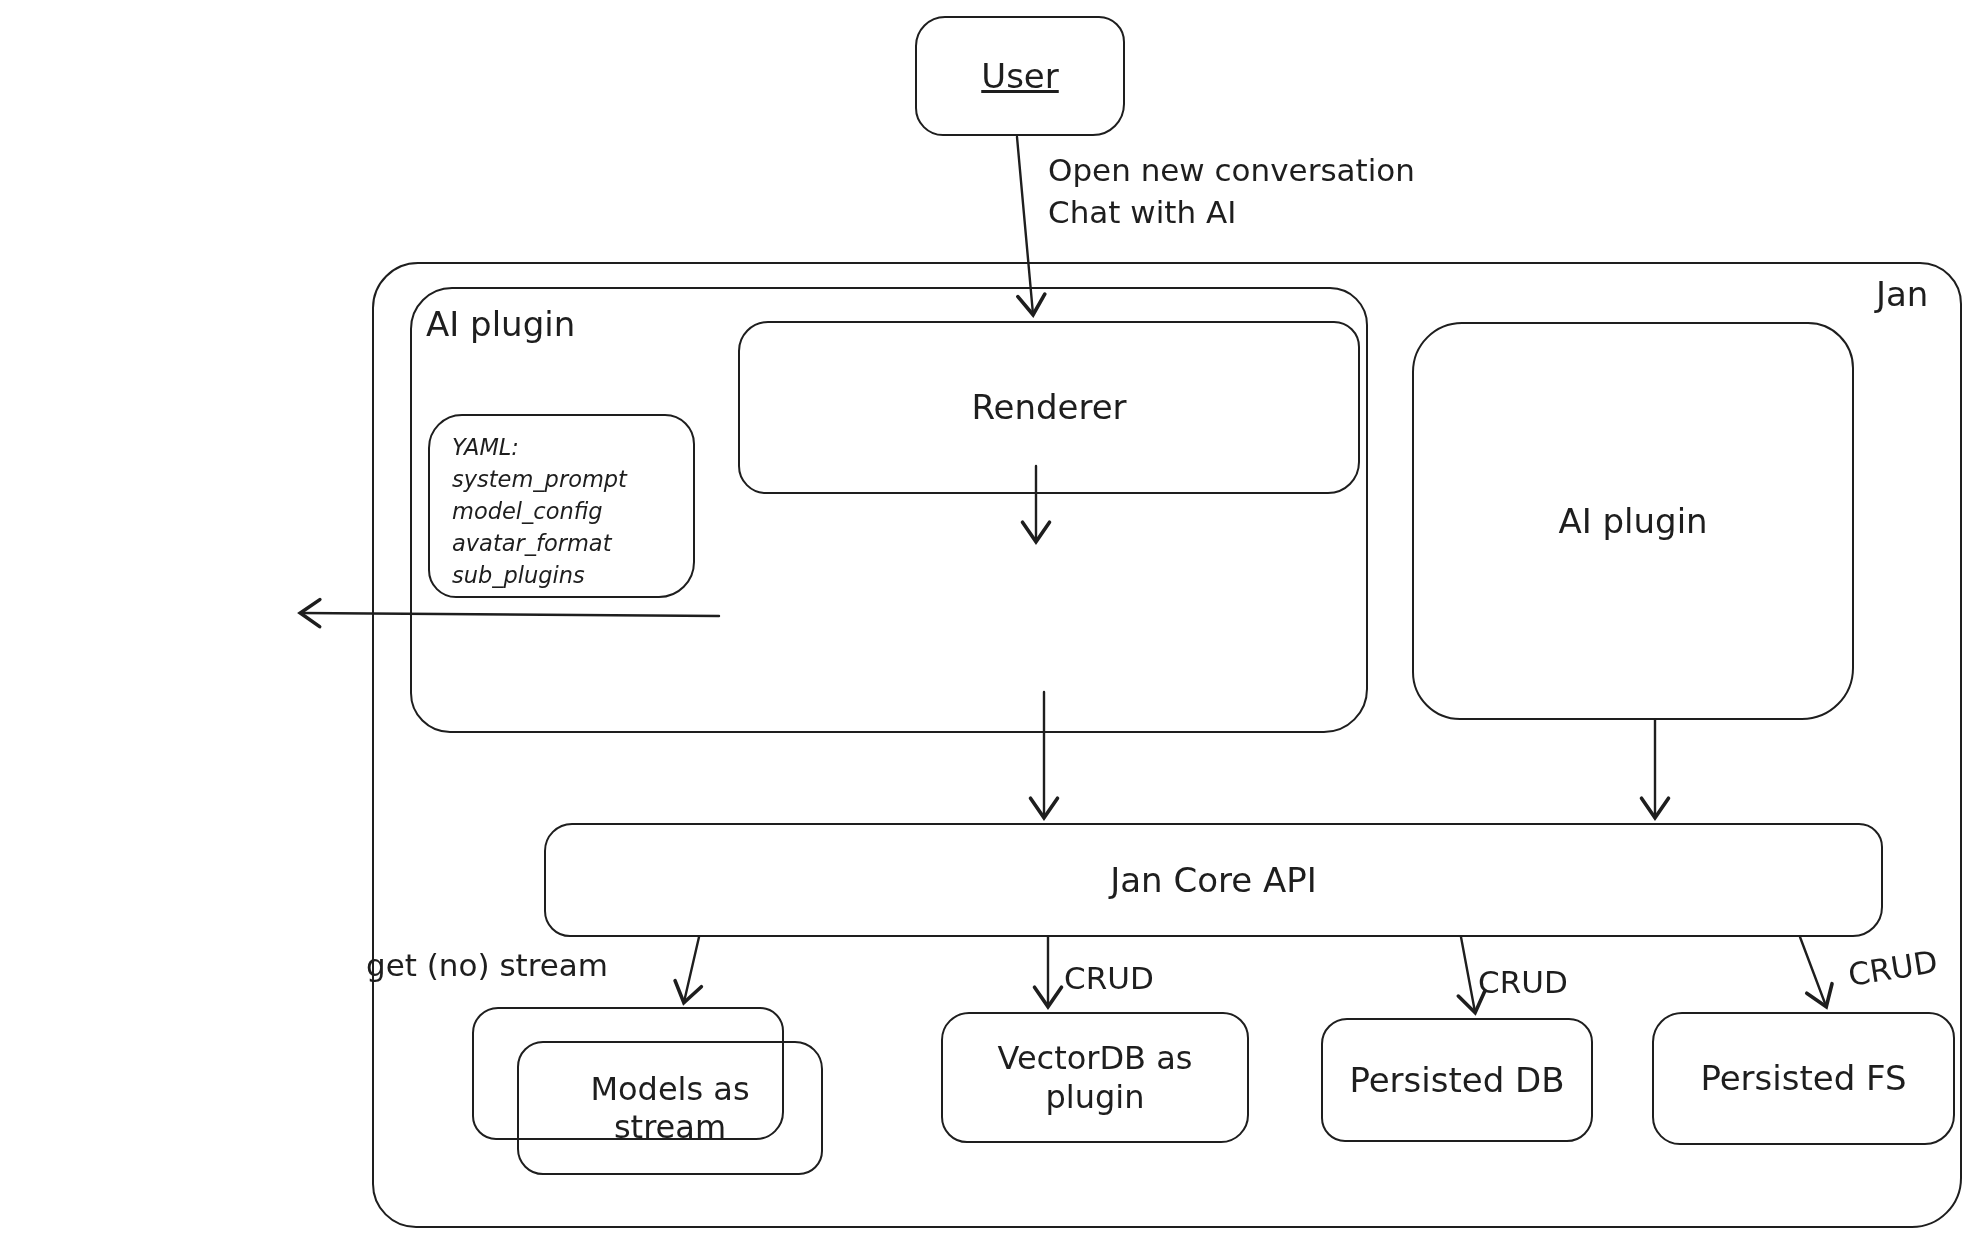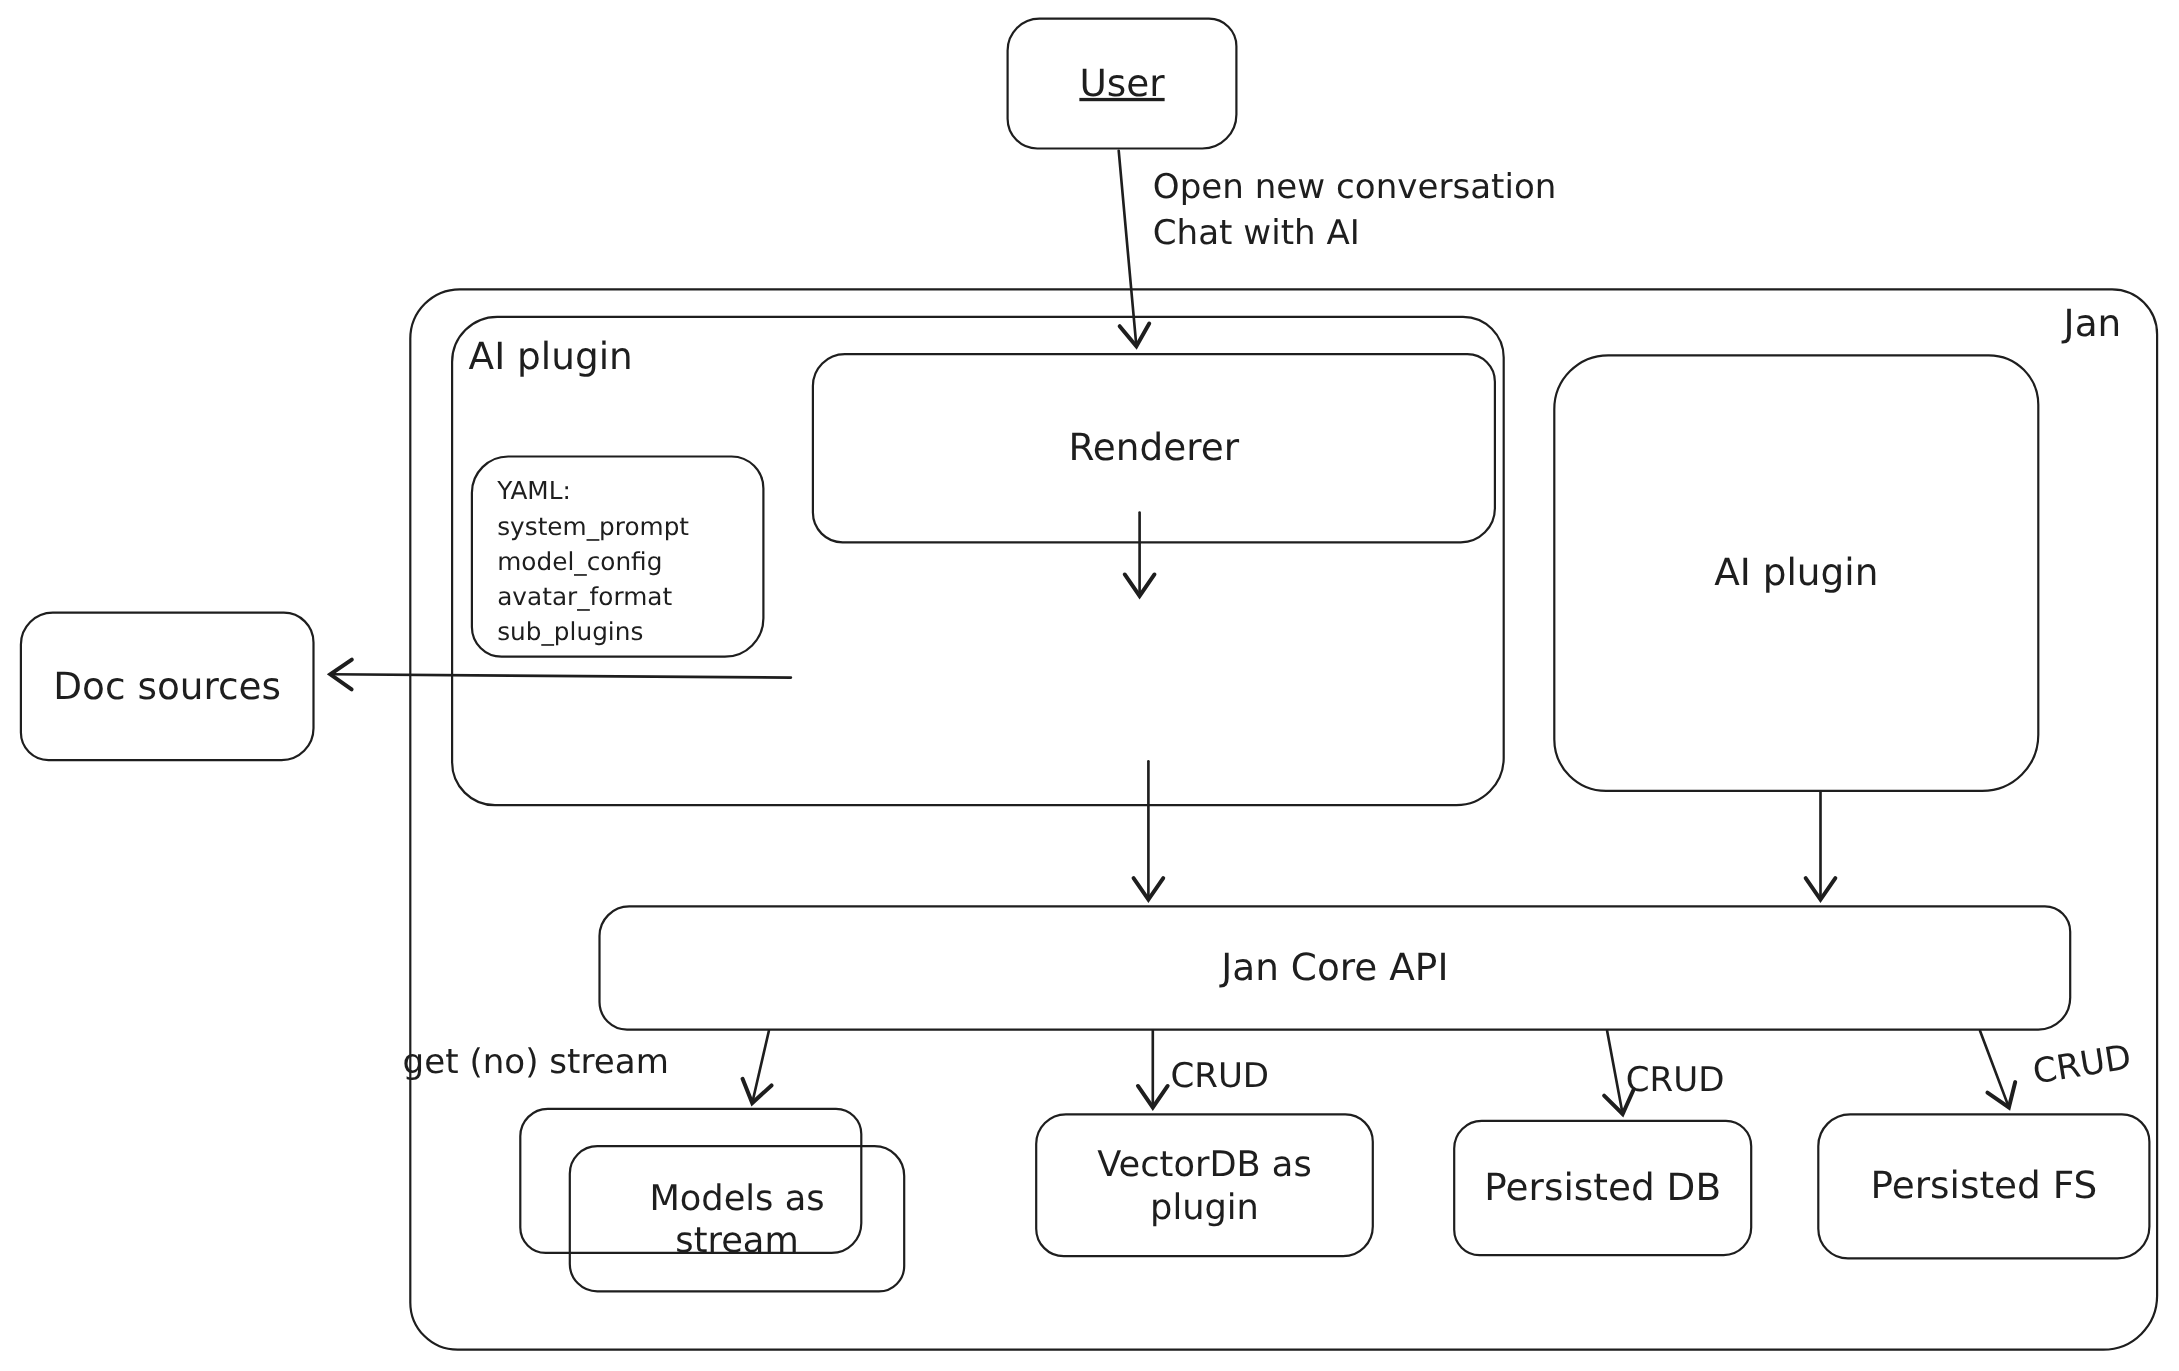--- a/index.html
+++ b/index.html
@@ -36,20 +36,21 @@
   }
   .yaml-note{
     position:absolute;
     border:2.2px solid #1e1e1e;
     border-radius:34px 30px 36px 28px;
     box-sizing:border-box;
     padding:16px 0 0 22px;
     font-size:22.5px;
     line-height:1.42;
     text-align:left;
+    font-style:italic;
   }
   .yaml-note span{display:block;}
   svg.arrows{position:absolute;left:0;top:0;width:1981px;height:1246px;pointer-events:none;}
 </style>
 </head>
 <body>
 
 <div class="canvas">
 
   <div class="container-box" style="left:372px;top:262px;width:1590px;height:966px;border-radius:46px 42px 50px 44px;"></div>
@@ -68,23 +69,20 @@
 
   <div class="yaml-note" style="left:428px;top:414px;width:267px;height:184px;">
     <span>YAML:</span>
     <span>system_prompt</span>
     <span>model_config</span>
     <span>avatar_format</span>
     <span>sub_plugins</span>
   </div>
 
 
-  <div class="node" style="left:18px;top:556px;width:268px;height:136px;border-radius:30px 28px 30px 26px;">
-    <span>Doc sources</span>
-  </div>
 
   <div class="node" style="left:1412px;top:322px;width:442px;height:398px;border-radius:50px 46px 52px 48px;">
     <span>AI plugin</span>
   </div>
 
   <div class="node" style="left:544px;top:823px;width:1339px;height:114px;border-radius:28px 24px 30px 26px;">
     <span>Jan Core API</span>
   </div>
 
   <div class="container-box" style="left:472px;top:1007px;width:312px;height:133px;border-radius:26px 24px 28px 24px;"></div>

